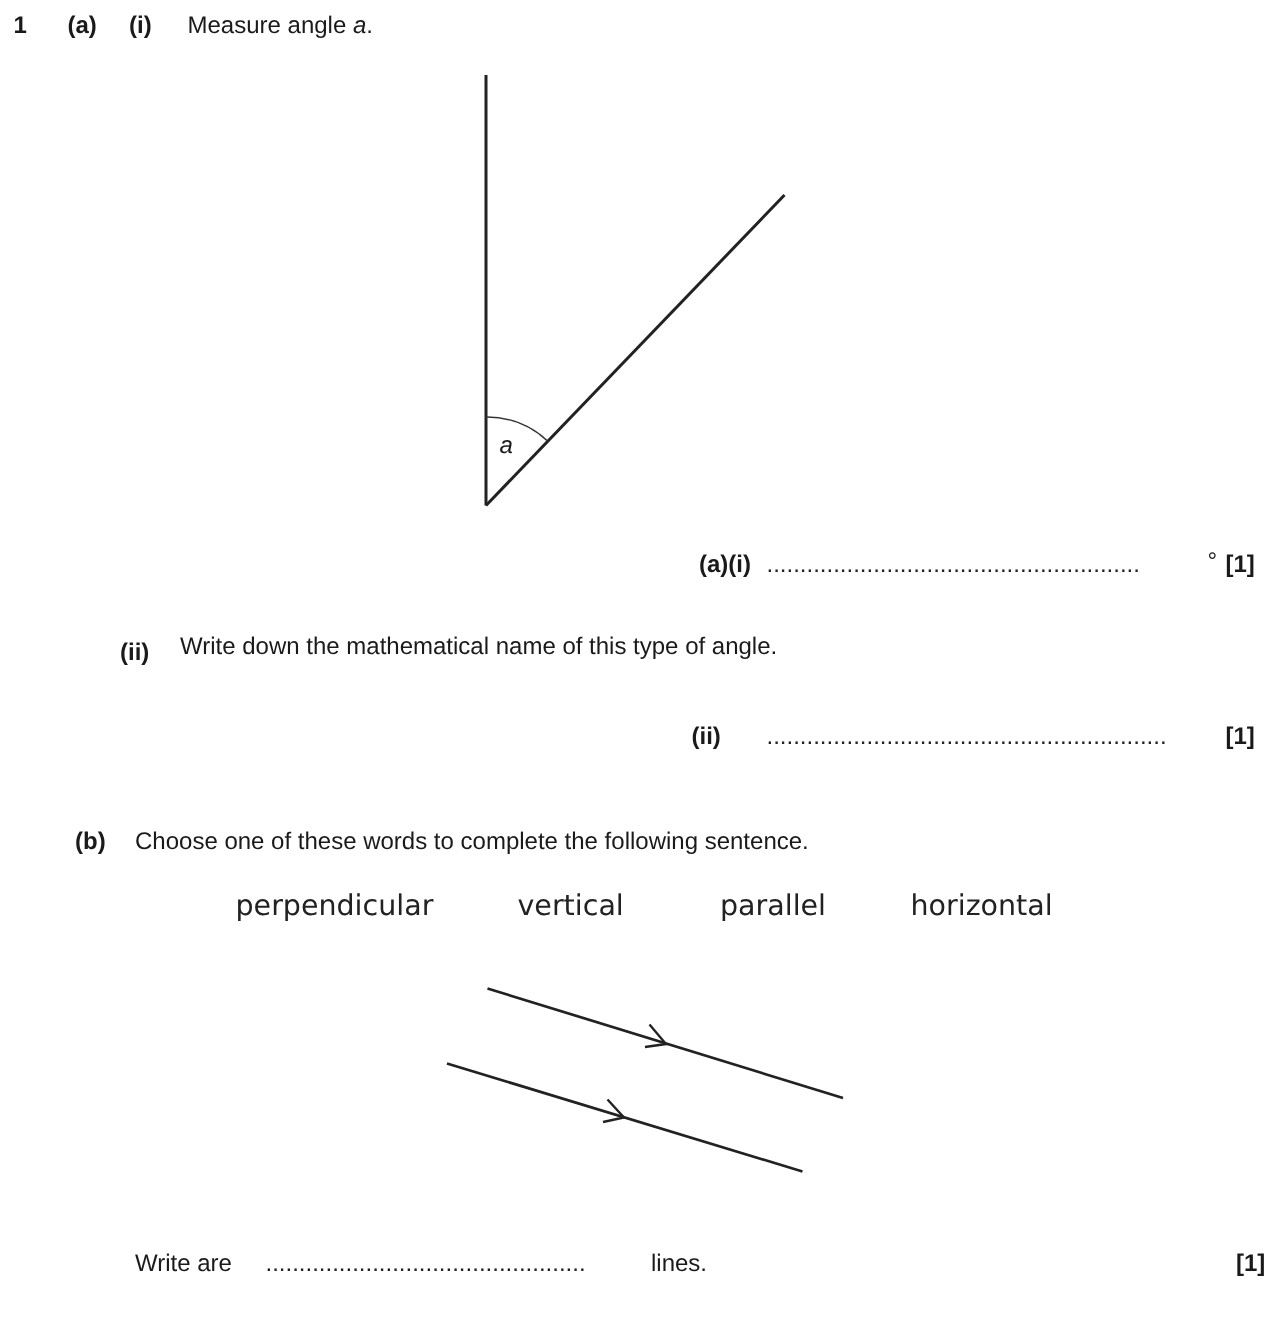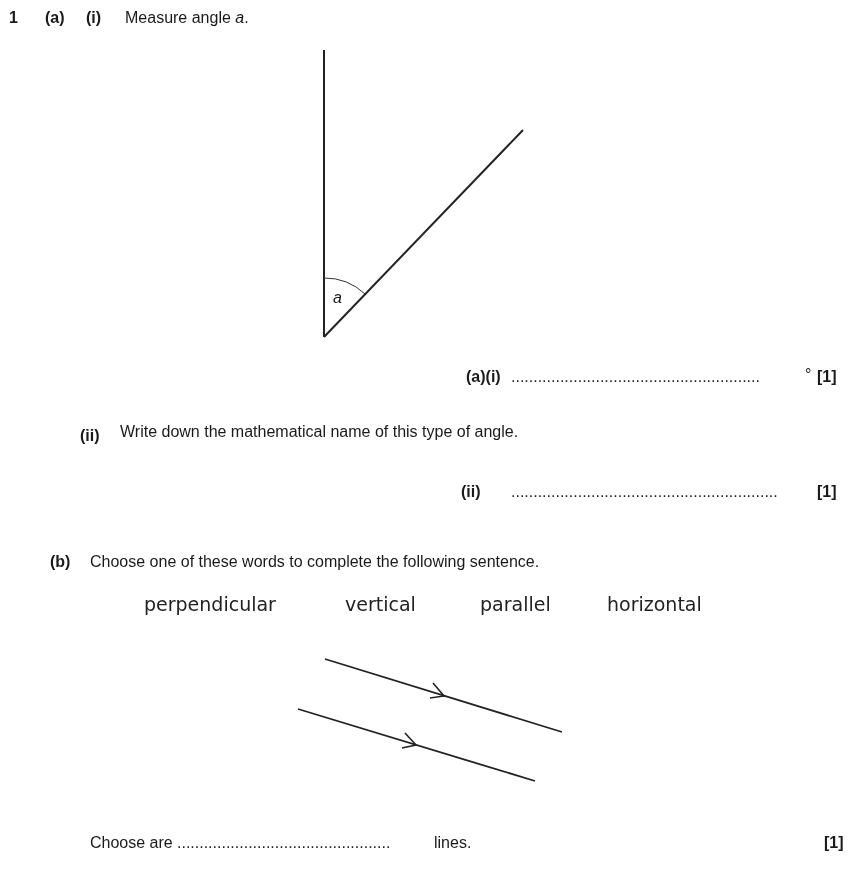--- a/index.html
+++ b/index.html
@@ -44,21 +44,21 @@
 <span class="abs txt bold" style="left:80px; top:427px;">(ii)</span>
 <span class="abs txt" style="left:120px; top:423px;">Write down the mathematical name of this type of angle.</span>
 
 <span class="abs txt bold" style="left:461px; top:483px;">(ii)</span>
 <span class="abs txt dots" style="left:511px; top:483px; width:302px; overflow:hidden;">............................................................</span>
 <span class="abs txt bold" style="left:817px; top:483px;">[1]</span>
 
 <span class="abs txt bold" style="left:50px; top:553px;">(b)</span>
 <span class="abs txt" style="left:90px; top:553px;">Choose one of these words to complete the following sentence.</span>
 
-<span class="abs word" style="left:144px; top:593px;">perpendicular</span>
+<span class="abs word" style="left:157px; top:593px;">perpendicular</span>
 <span class="abs word" style="left:345px; top:593px;">vertical</span>
 <span class="abs word" style="left:480px; top:593px;">parallel</span>
 <span class="abs word" style="left:607px; top:593px;">horizontal</span>
 
-<span class="abs txt" style="left:90px; top:834px;">Choose are</span>
+<span class="abs txt" style="left:90px; top:834px;">Write are</span>
 <span class="abs txt dots" style="left:177px; top:834px; width:252px; overflow:hidden;">................................................</span>
 <span class="abs txt" style="left:434px; top:834px;text-align:center;">lines.</span>
 <span class="abs txt bold" style="left:824px; top:834px;">[1]</span>
 
 </body></html>

